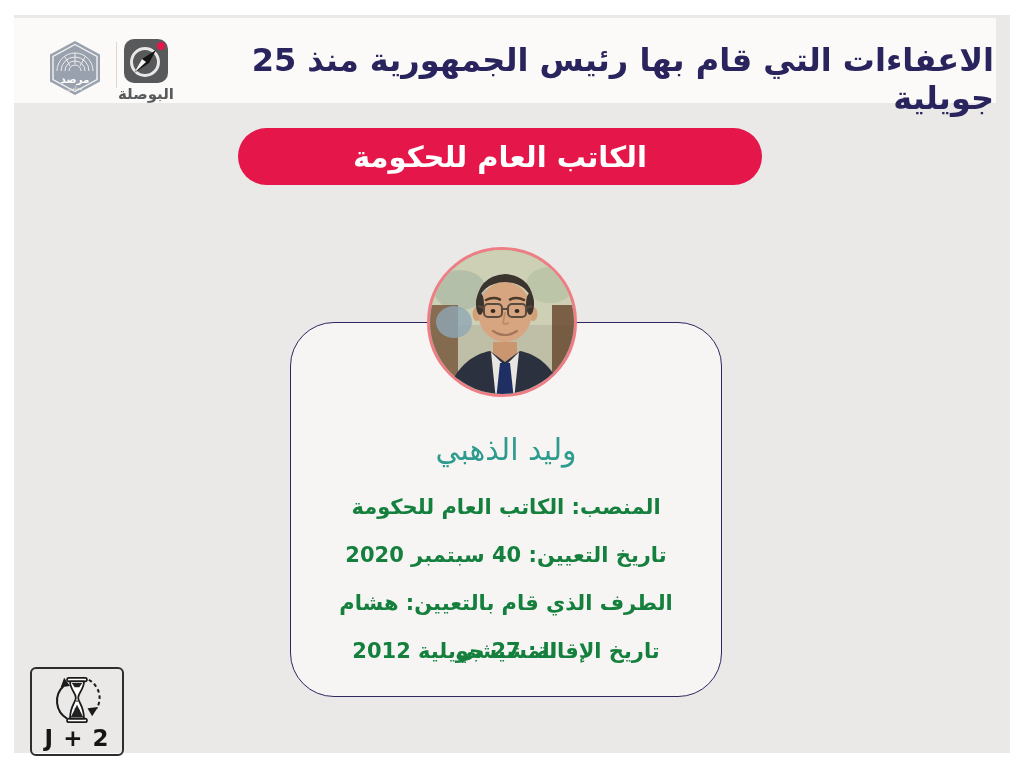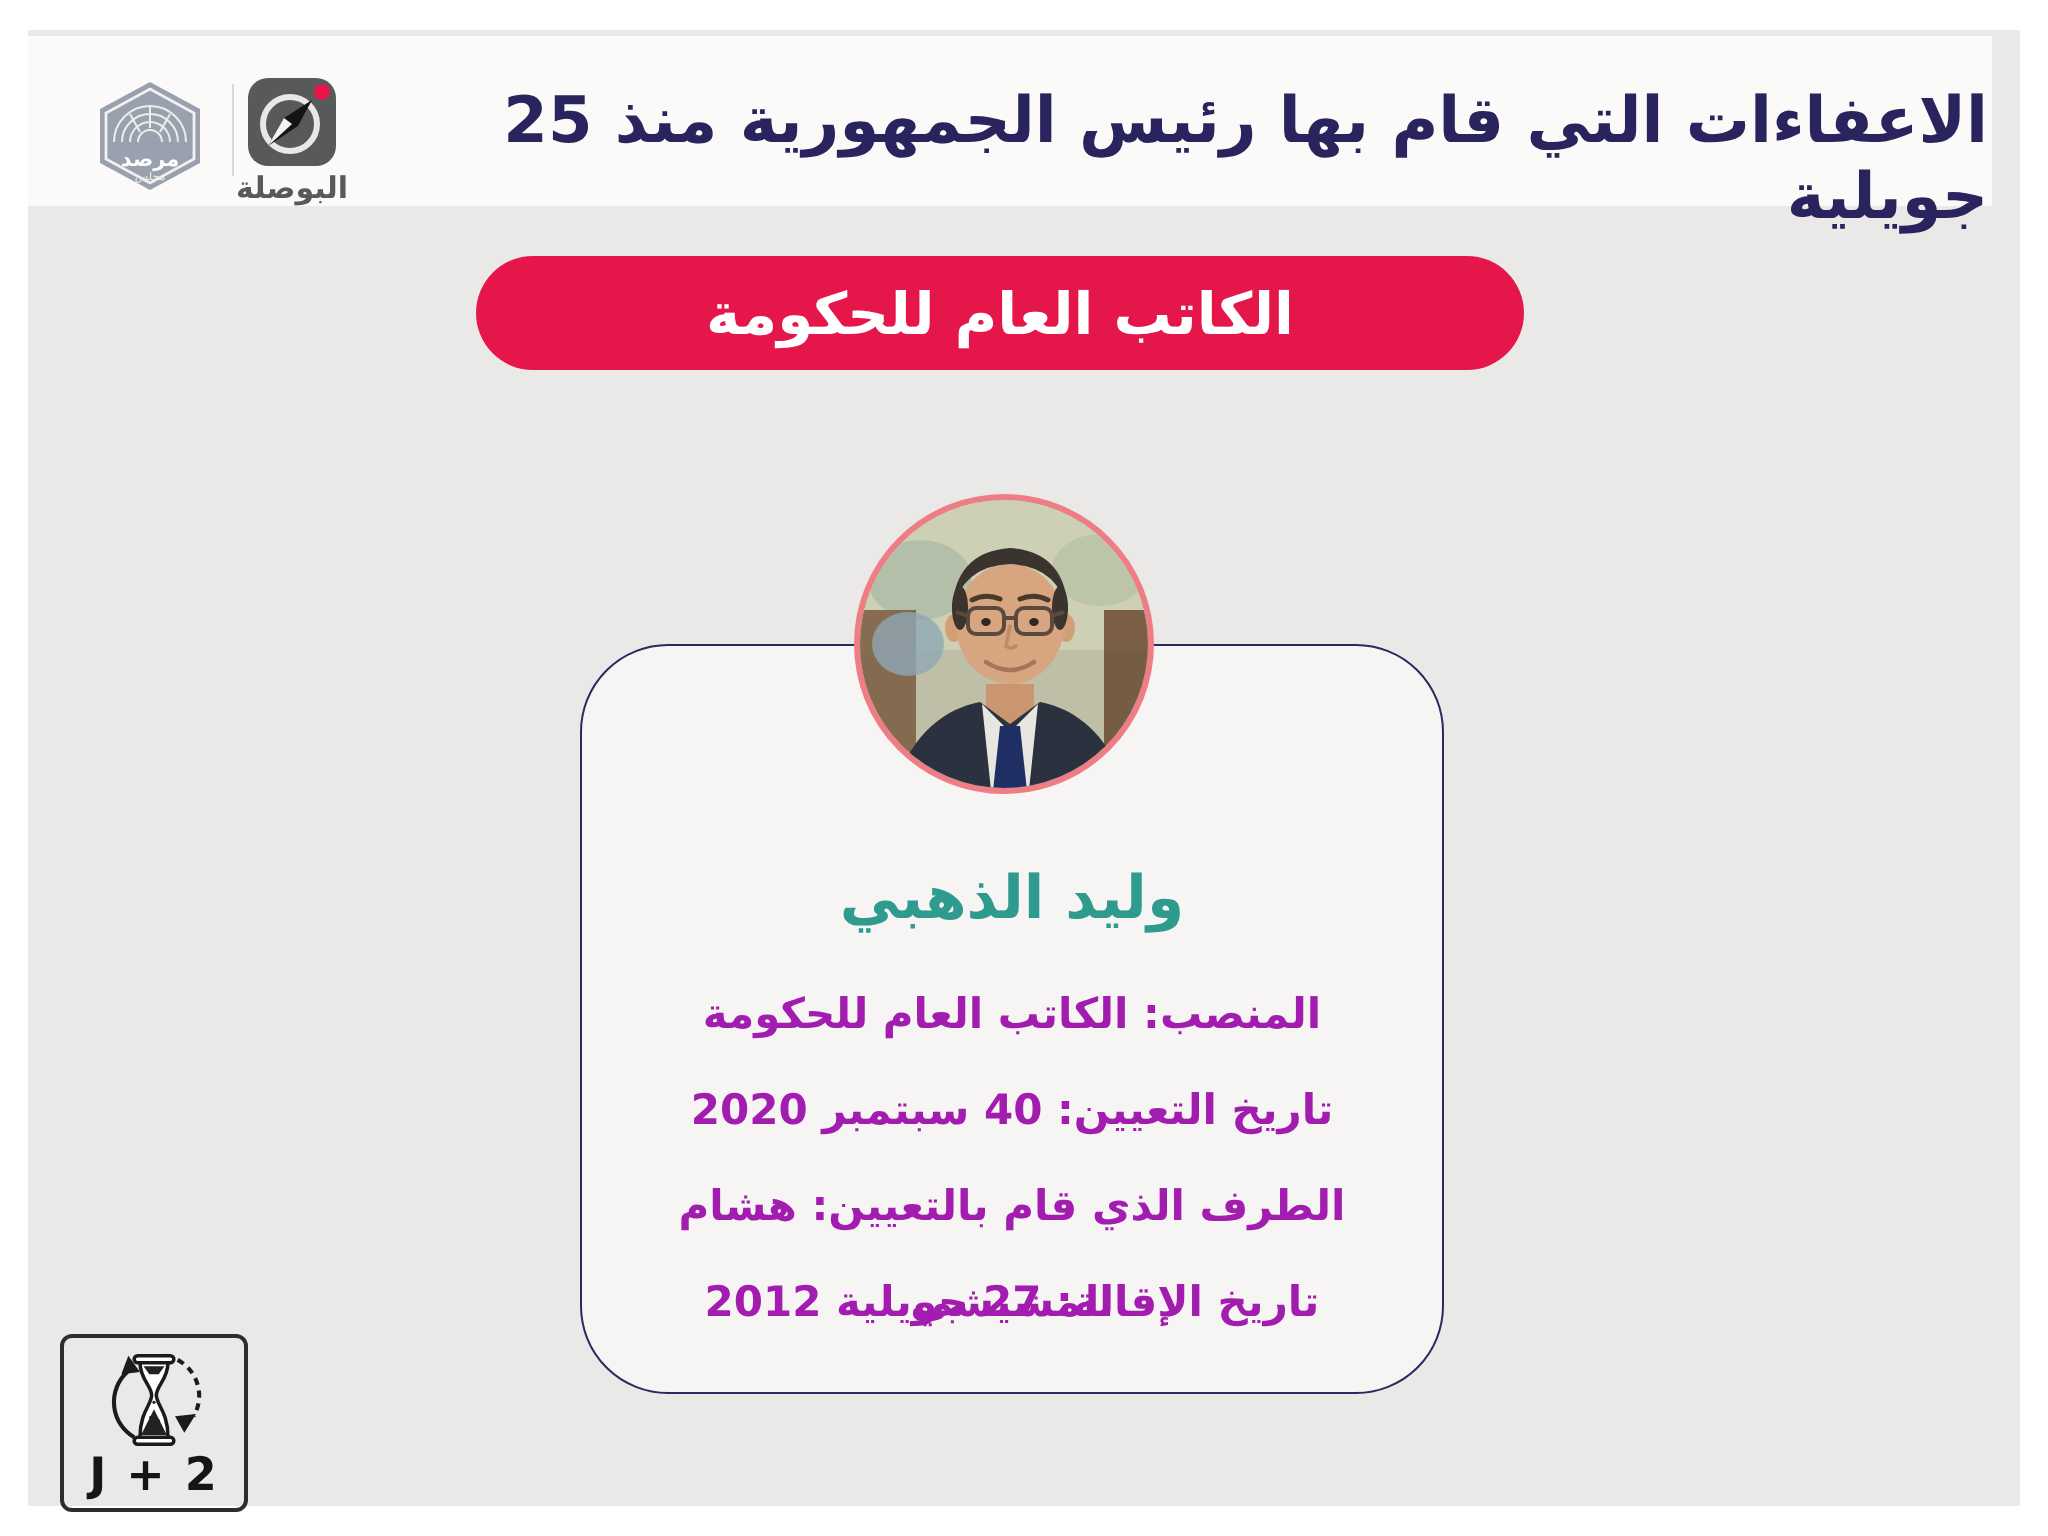--- a/index.html
+++ b/index.html
@@ -31,23 +31,23 @@
           justify-content:center; direction:rtl; color:#ffffff; font-weight:bold;
           font-size:29px;text-align:center; }
 
   
   .card { position:absolute; left:290px; top:322px; width:432px; height:375px;
           background:#F6F5F4; border:1.5px solid #2C2860; border-radius:44px; }
   .avatar-ring { position:absolute; left:427px; top:247px; width:150px; height:150px;
                  border:3px solid #EF7D85; border-radius:50%; overflow:hidden;
                  background:#b9b49a; }
   .person-name { position:absolute; left:290px; top:432px; width:432px; text-align:center;
-                 direction:rtl; color:#2E9B8E; font-weight:bold; font-size:30px; }
+                 direction:rtl; color:#2E9B8E; font-weight:normal; font-size:30px; }
   .details { position:absolute; left:290px; top:483px; width:432px; direction:rtl;
-             text-align:center; color:#a21caf; font-weight:bold; font-size:21px; }
+             text-align:center; color:#15803d; font-weight:bold; font-size:21px; }
   .details .detail-line { height:48px; line-height:48px; }
 
   
   .duration-badge { position:absolute; left:30px; top:667px; width:94px; height:89px;
                     border:2.5px solid #2D2D2D; border-radius:6px; }
   .duration-badge svg.hourglass { position:absolute; left:15px; top:3px; }
   .duration-label { position:absolute; left:0; bottom:3px; width:100%; text-align:center;
                     color:#151515; font-weight:bold; font-size:23px; letter-spacing:1px; }
 </style>
 </head>

